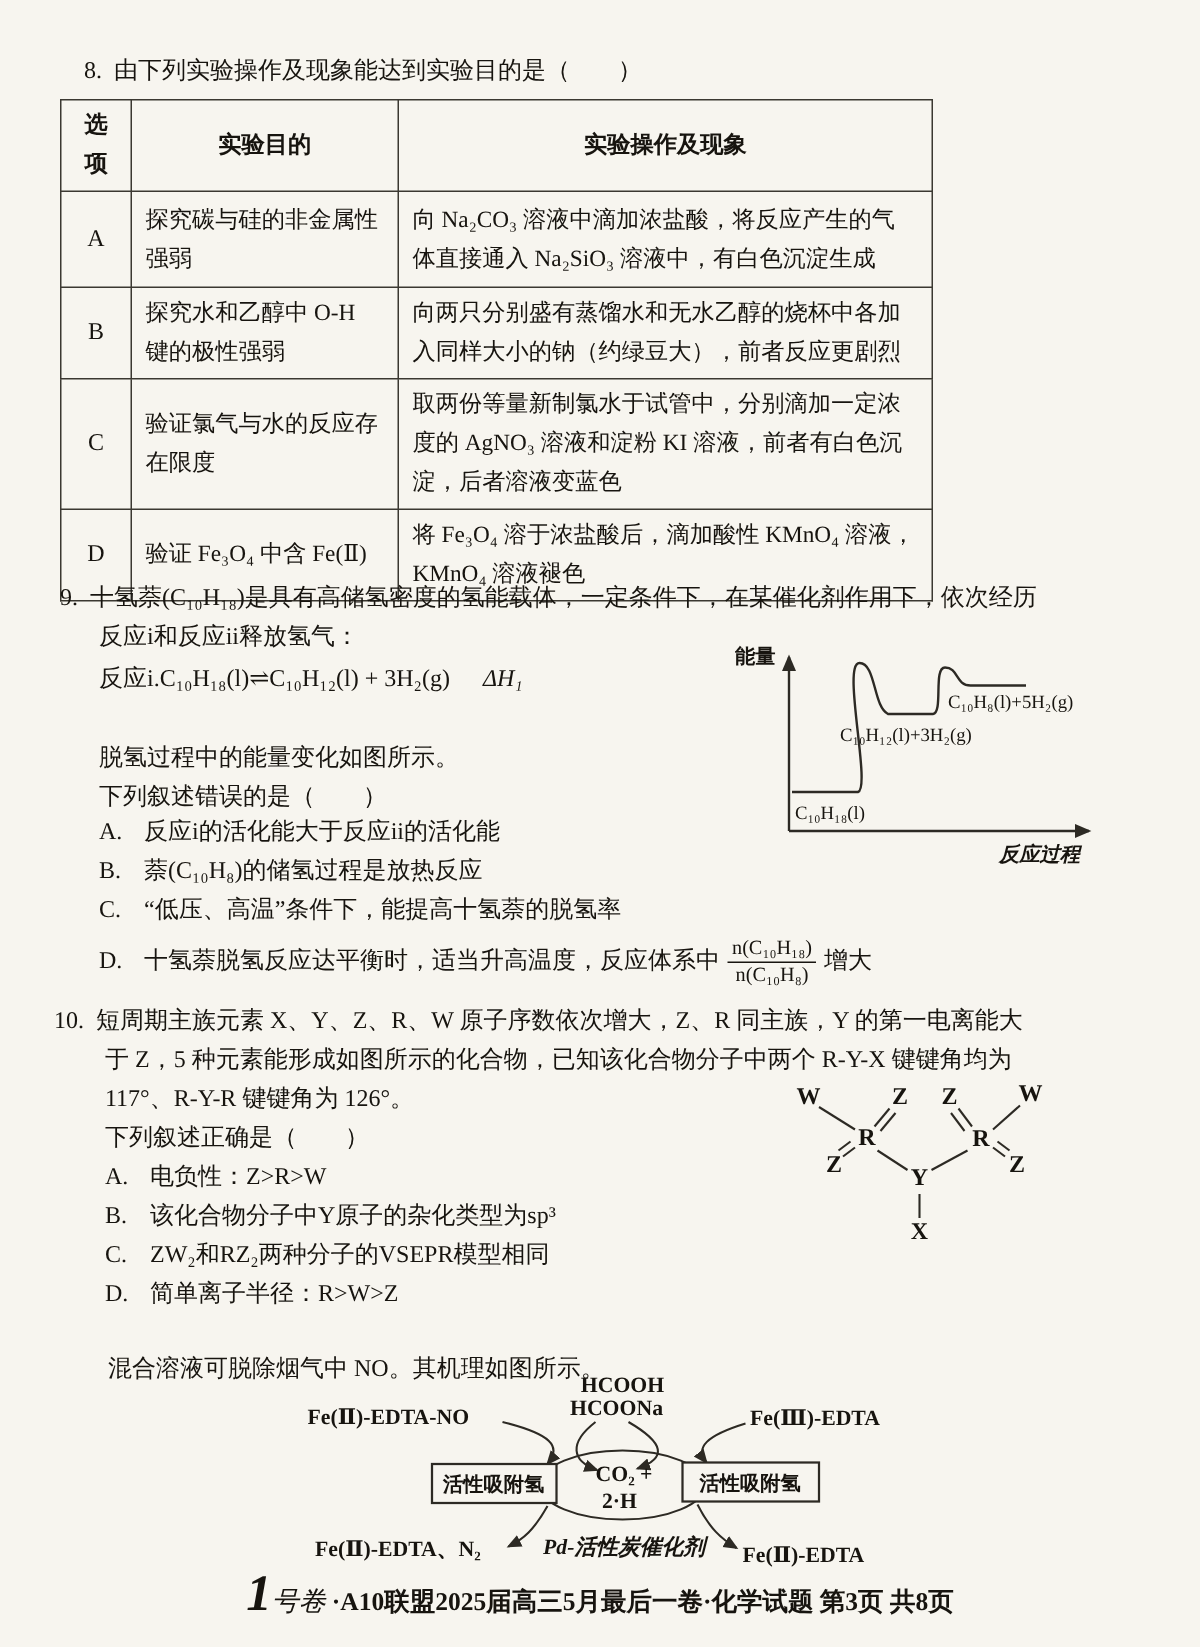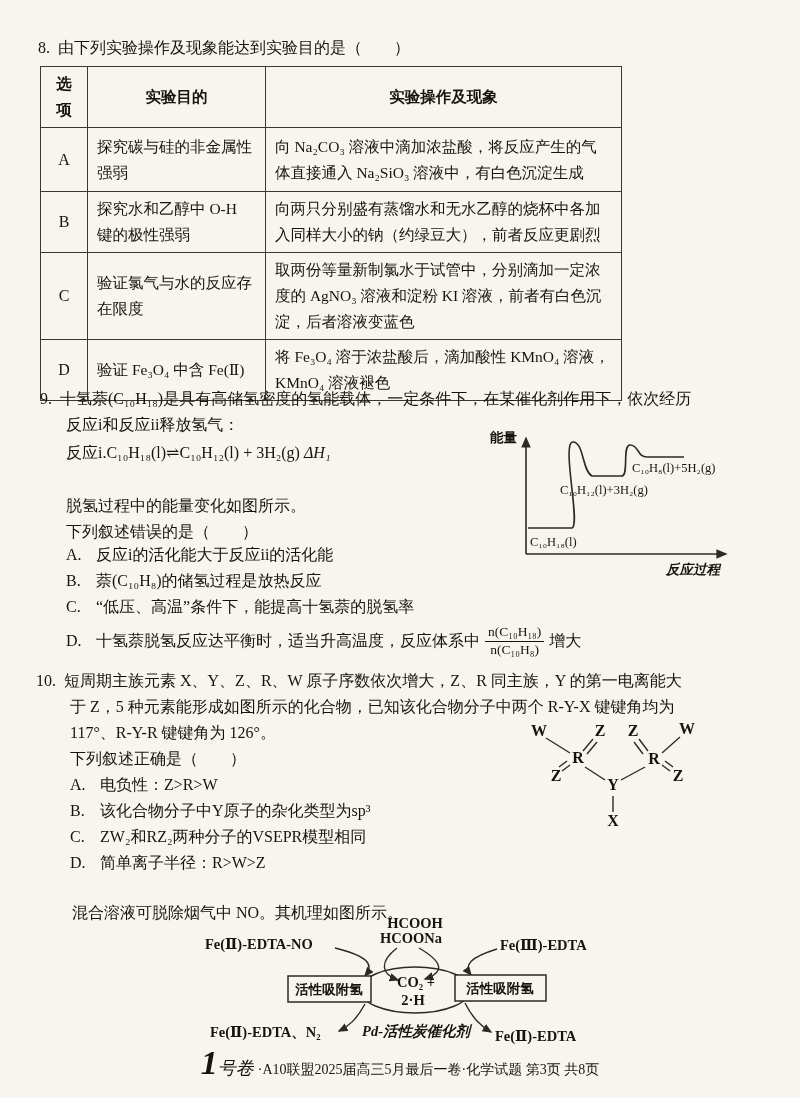--- a/index.html
+++ b/index.html
@@ -39,28 +39,28 @@
   svg text{font-family:"Liberation Serif","DejaVu Serif",serif;fill:#17140f;}
   svg .ln{stroke:#2d2a24;stroke-width:1.6;fill:none;}
   svg .thin{stroke:#2d2a24;stroke-width:1.4;fill:none;}
   
   .footer{
     position:absolute;left:0;top:1048px;width:100%;
     display:flex;justify-content:center;align-items:baseline;
   }
   .footer .logo1{font-size:34px;font-weight:bold;font-style:italic;line-height:30px;}
   .footer .logo2{font-size:18px;font-weight:normal;font-style:italic;margin-right:4px;}
-  .footer .ftext{font-size:14px;font-weight:normal;text-align:center;}
+  .footer .ftext{font-size:17px;font-weight:bold;text-align:center;}
 </style>
 </head>
 <body>
 
 <div class="page">
 
-  <div class="line" style="left:38px;top:36px">
+  <div class="line" style="left:56px;top:36px">
     <span class="qnum">8.</span><span>由下列实验操作及现象能达到实验目的是（　　）</span>
   </div>
 
   <table class="qtable">
     <colgroup>
         <col class="col-opt">
         <col class="col-purpose">
         <col>
       </colgroup>
     <tbody>
@@ -91,21 +91,21 @@
     </tr>
   </tbody>
     </table>
 
   <div class="line" style="left:40px;top:387px">
     <span class="qnum">9.</span><span>十氢萘(C₁₀H₁₈)是具有高储氢密度的氢能载体，一定条件下，在某催化剂作用下，依次经历</span>
   </div>
   <div class="line" style="left:66px;top:413px">反应i和反应ii释放氢气：</div>
   <div class="line" style="left:66px;top:441px">
     <span>反应i.C₁₀H₁₈(l)⇌C₁₀H₁₂(l) + 3H₂(g)</span>
-    <span style="font-style:italic;">ΔH₁</span>
+    <span style="font-style:italic;margin-left:18px">ΔH₁</span>
   </div>
   <div class="line" style="left:66px;top:494px">脱氢过程中的能量变化如图所示。</div>
   <div class="line" style="left:66px;top:520px">下列叙述错误的是（　　）</div>
 
   <div class="optrow" style="left:66px;top:543px">
     <span class="letter">A.</span>
     <span>反应i的活化能大于反应ii的活化能</span>
   </div>
   <div class="optrow" style="left:66px;top:569px">
     <span class="letter">B.</span>

